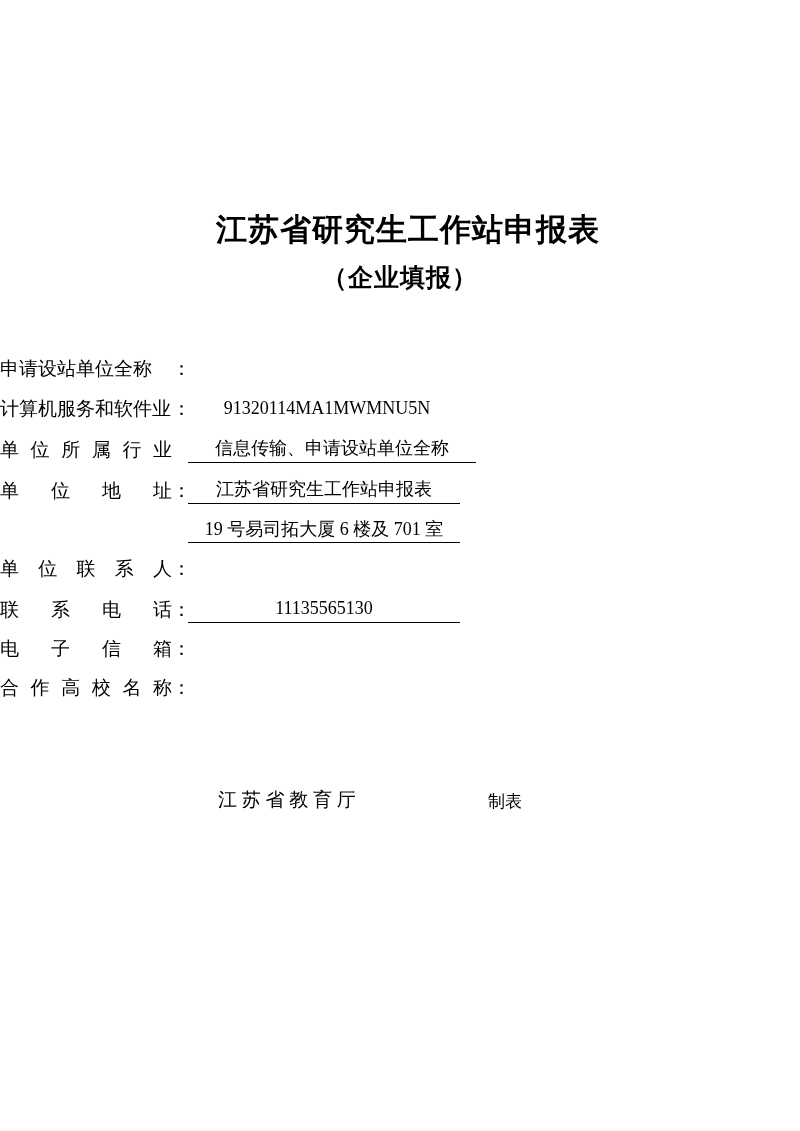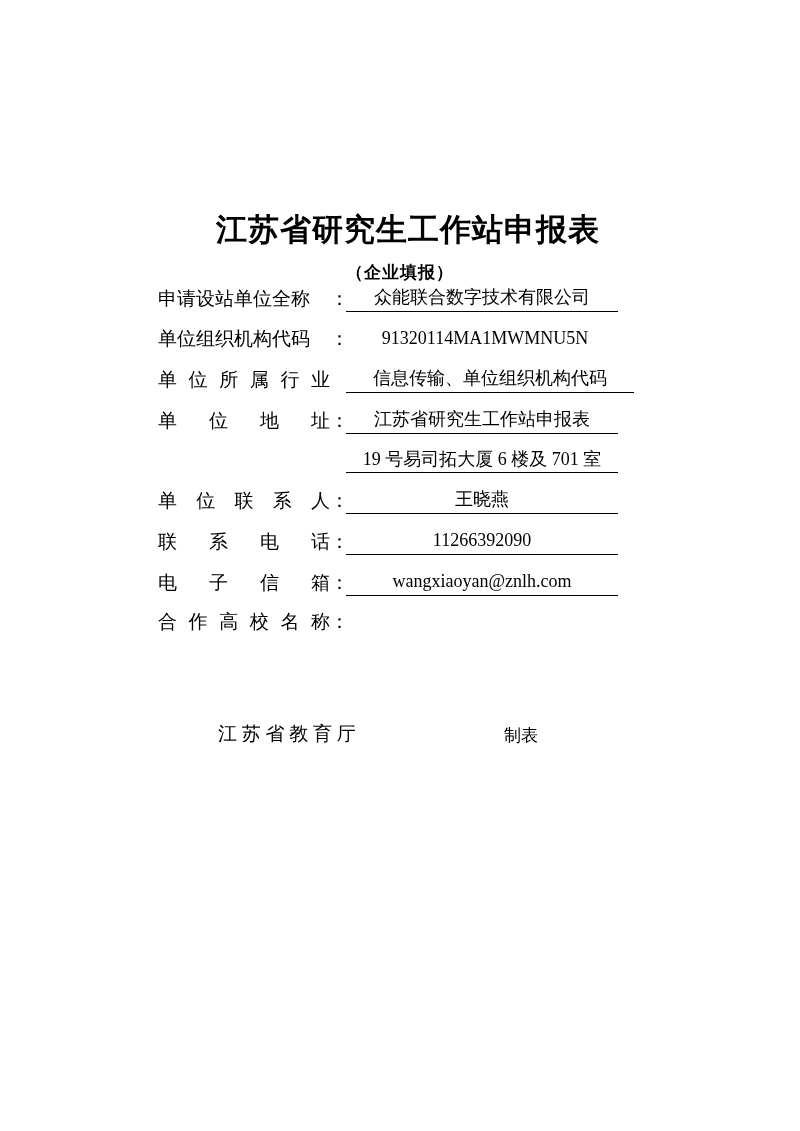--- a/index.html
+++ b/index.html
@@ -31,28 +31,28 @@
     font-family: "DejaVu Sans", sans-serif;
     font-weight: bold;
     font-size: 31px;
     letter-spacing: 1px;
     line-height: 1.25;
     padding-left: 16px;
   }
   .doc-subtitle {
     font-family: "DejaVu Sans", sans-serif;
     font-weight: bold;
-    font-size: 17px;
+    font-size: 25px;
     margin-top: 12px;
     letter-spacing: 1px;
   }
 
   
   .fields {
-    padding-left: 158px;
+    margin-top: 62px;
   }
   .field-row {
     display: flex;
     align-items: flex-end;
     margin-bottom: 13px;
     font-size: 19px;
     line-height: 26px;
   }
   .field-label {
     flex: 0 0 auto;
@@ -113,61 +113,60 @@
     flex-direction: column;
     text-align: right;
   }
   .issuer-line {
     display: flex;
     justify-content: space-between;
     width: 268px;
     line-height: 30px;
   }
   .issuer-suffix {
-    margin-left: 18px;
+    margin-left: 2px;
     align-self: flex-end;
     font-size: 17px;
     padding-bottom: 2px;
   }
 </style>
 </head>
 <body>
 
 <div class="page">
 
   <div class="title-block">
     <div class="doc-title">江苏省研究生工作站申报表</div>
     <div class="doc-subtitle">（企业填报）</div>
   </div>
 
   <div class="fields">
 
     <div class="field-row">
       <div class="field-label">申请设站单位全称</div>
       <div class="field-colon">：</div>
-      <div class="field-value w-long">众能联合数字技术有限公司</div>
-    </div>
-
-    <div class="field-row">
-      <div class="field-label">单位组织机构代码</div>
+    </div>
+
+    <div class="field-row">
+      <div class="field-label">计算机服务和软件业</div>
       <div class="field-colon">：</div>
       <div class="field-value w-code">91320114MA1MWMNU5N</div>
     </div>
 
     <div class="field-row">
       <div class="field-label spread">
         <span>单</span>
         <span>位</span>
         <span>所</span>
         <span>属</span>
         <span>行</span>
         <span>业</span>
       </div>
       <div class="field-colon"></div>
-      <div class="field-value w-industry">信息传输、单位组织机构代码</div>
+      <div class="field-value w-industry">信息传输、申请设站单位全称</div>
     </div>
 
     <div class="field-row">
       <div class="field-label spread">
         <span>单</span>
         <span>位</span>
         <span>地</span>
         <span>址</span>
       </div>
       <div class="field-colon">：</div>
@@ -180,43 +179,41 @@
 
     <div class="field-row">
       <div class="field-label spread">
         <span>单</span>
         <span>位</span>
         <span>联</span>
         <span>系</span>
         <span>人</span>
       </div>
       <div class="field-colon">：</div>
-      <div class="field-value w-person">王晓燕</div>
     </div>
 
     <div class="field-row">
       <div class="field-label spread">
         <span>联</span>
         <span>系</span>
         <span>电</span>
         <span>话</span>
       </div>
       <div class="field-colon">：</div>
-      <div class="field-value w-phone">11266392090</div>
+      <div class="field-value w-phone">11135565130</div>
     </div>
 
     <div class="field-row">
       <div class="field-label spread">
         <span>电</span>
         <span>子</span>
         <span>信</span>
         <span>箱</span>
       </div>
       <div class="field-colon">：</div>
-      <div class="field-value w-mail">wangxiaoyan@znlh.com</div>
     </div>
 
     <div class="field-row">
       <div class="field-label spread">
         <span>合</span>
         <span>作</span>
         <span>高</span>
         <span>校</span>
         <span>名</span>
         <span>称</span>

